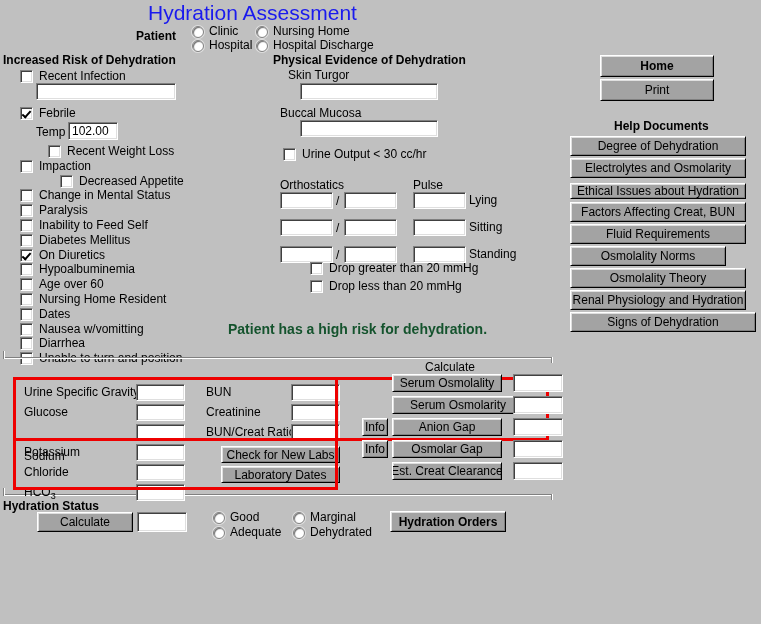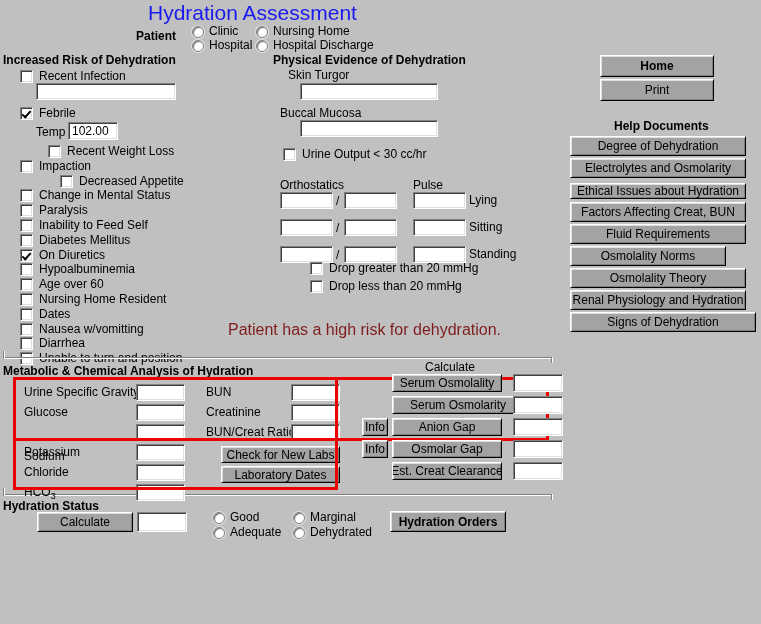--- a/index.html
+++ b/index.html
@@ -127,23 +127,23 @@
   .title {
     position: absolute;
     font-size: 21px;
     font-weight: normal;
     color: #1a1aee;
     letter-spacing: 0px;
     white-space: nowrap;
   }
   .warn {
     position: absolute;
-    color: #7f1d1d;
-    font-weight: normal;
-    font-size: 16px;
+    color: #14532d;
+    font-weight: bold;
+    font-size: 14px;
     white-space: nowrap;
   }
   .slash { position: absolute; font-size: 12px; }
   .sub { font-size: 9px; vertical-align: -3px; }
 </style>
 </head>
 <body>
 
 <div class="app">
 
@@ -309,21 +309,20 @@
       <div class="btn" style="left: 570px; top: 312px; width: 186px; height: 20px;">Signs of Dehydration</div>
     </div>
 
   <div class="sep" style="left:3px; top:357px; width:550px;"></div>
   <div class="sep-v" style="left:551px; top:357px; height:6px;"></div>
   <div class="sep" style="left:3px; top:494px; width:550px;"></div>
   <div class="sep-v" style="left:551px; top:494px; height:6px;"></div>
   <div class="sep-v" style="left:3px; top:351px; height:8px;"></div>
   <div class="sep-v" style="left:3px; top:488px; height:8px;"></div>
 
-  <div class="abs txt bold" style="left:3px; top:365px;">Metabolic &amp; Chemical Analysis of Hydration</div>
 
   <div id="metab-left">
       <div class="abs txt" style="left: 24px; top: 386px;">Urine Specific Gravity</div>
       <div class="tbox" style="left: 136px; top: 384px; width: 49px; height: 17px;"></div>
       <div class="abs txt" style="left: 24px; top: 406px;">Glucose</div>
       <div class="tbox" style="left: 136px; top: 404px; width: 49px; height: 17px;"></div>
       <div class="abs txt" style="left: 24px; top: 450px;">Sodium</div>
       <div class="tbox" style="left: 136px; top: 424px; width: 49px; height: 17px;"></div>
       <div class="abs txt" style="left: 24px; top: 446px;">Potassium</div>
       <div class="tbox" style="left: 136px; top: 444px; width: 49px; height: 17px;"></div>

